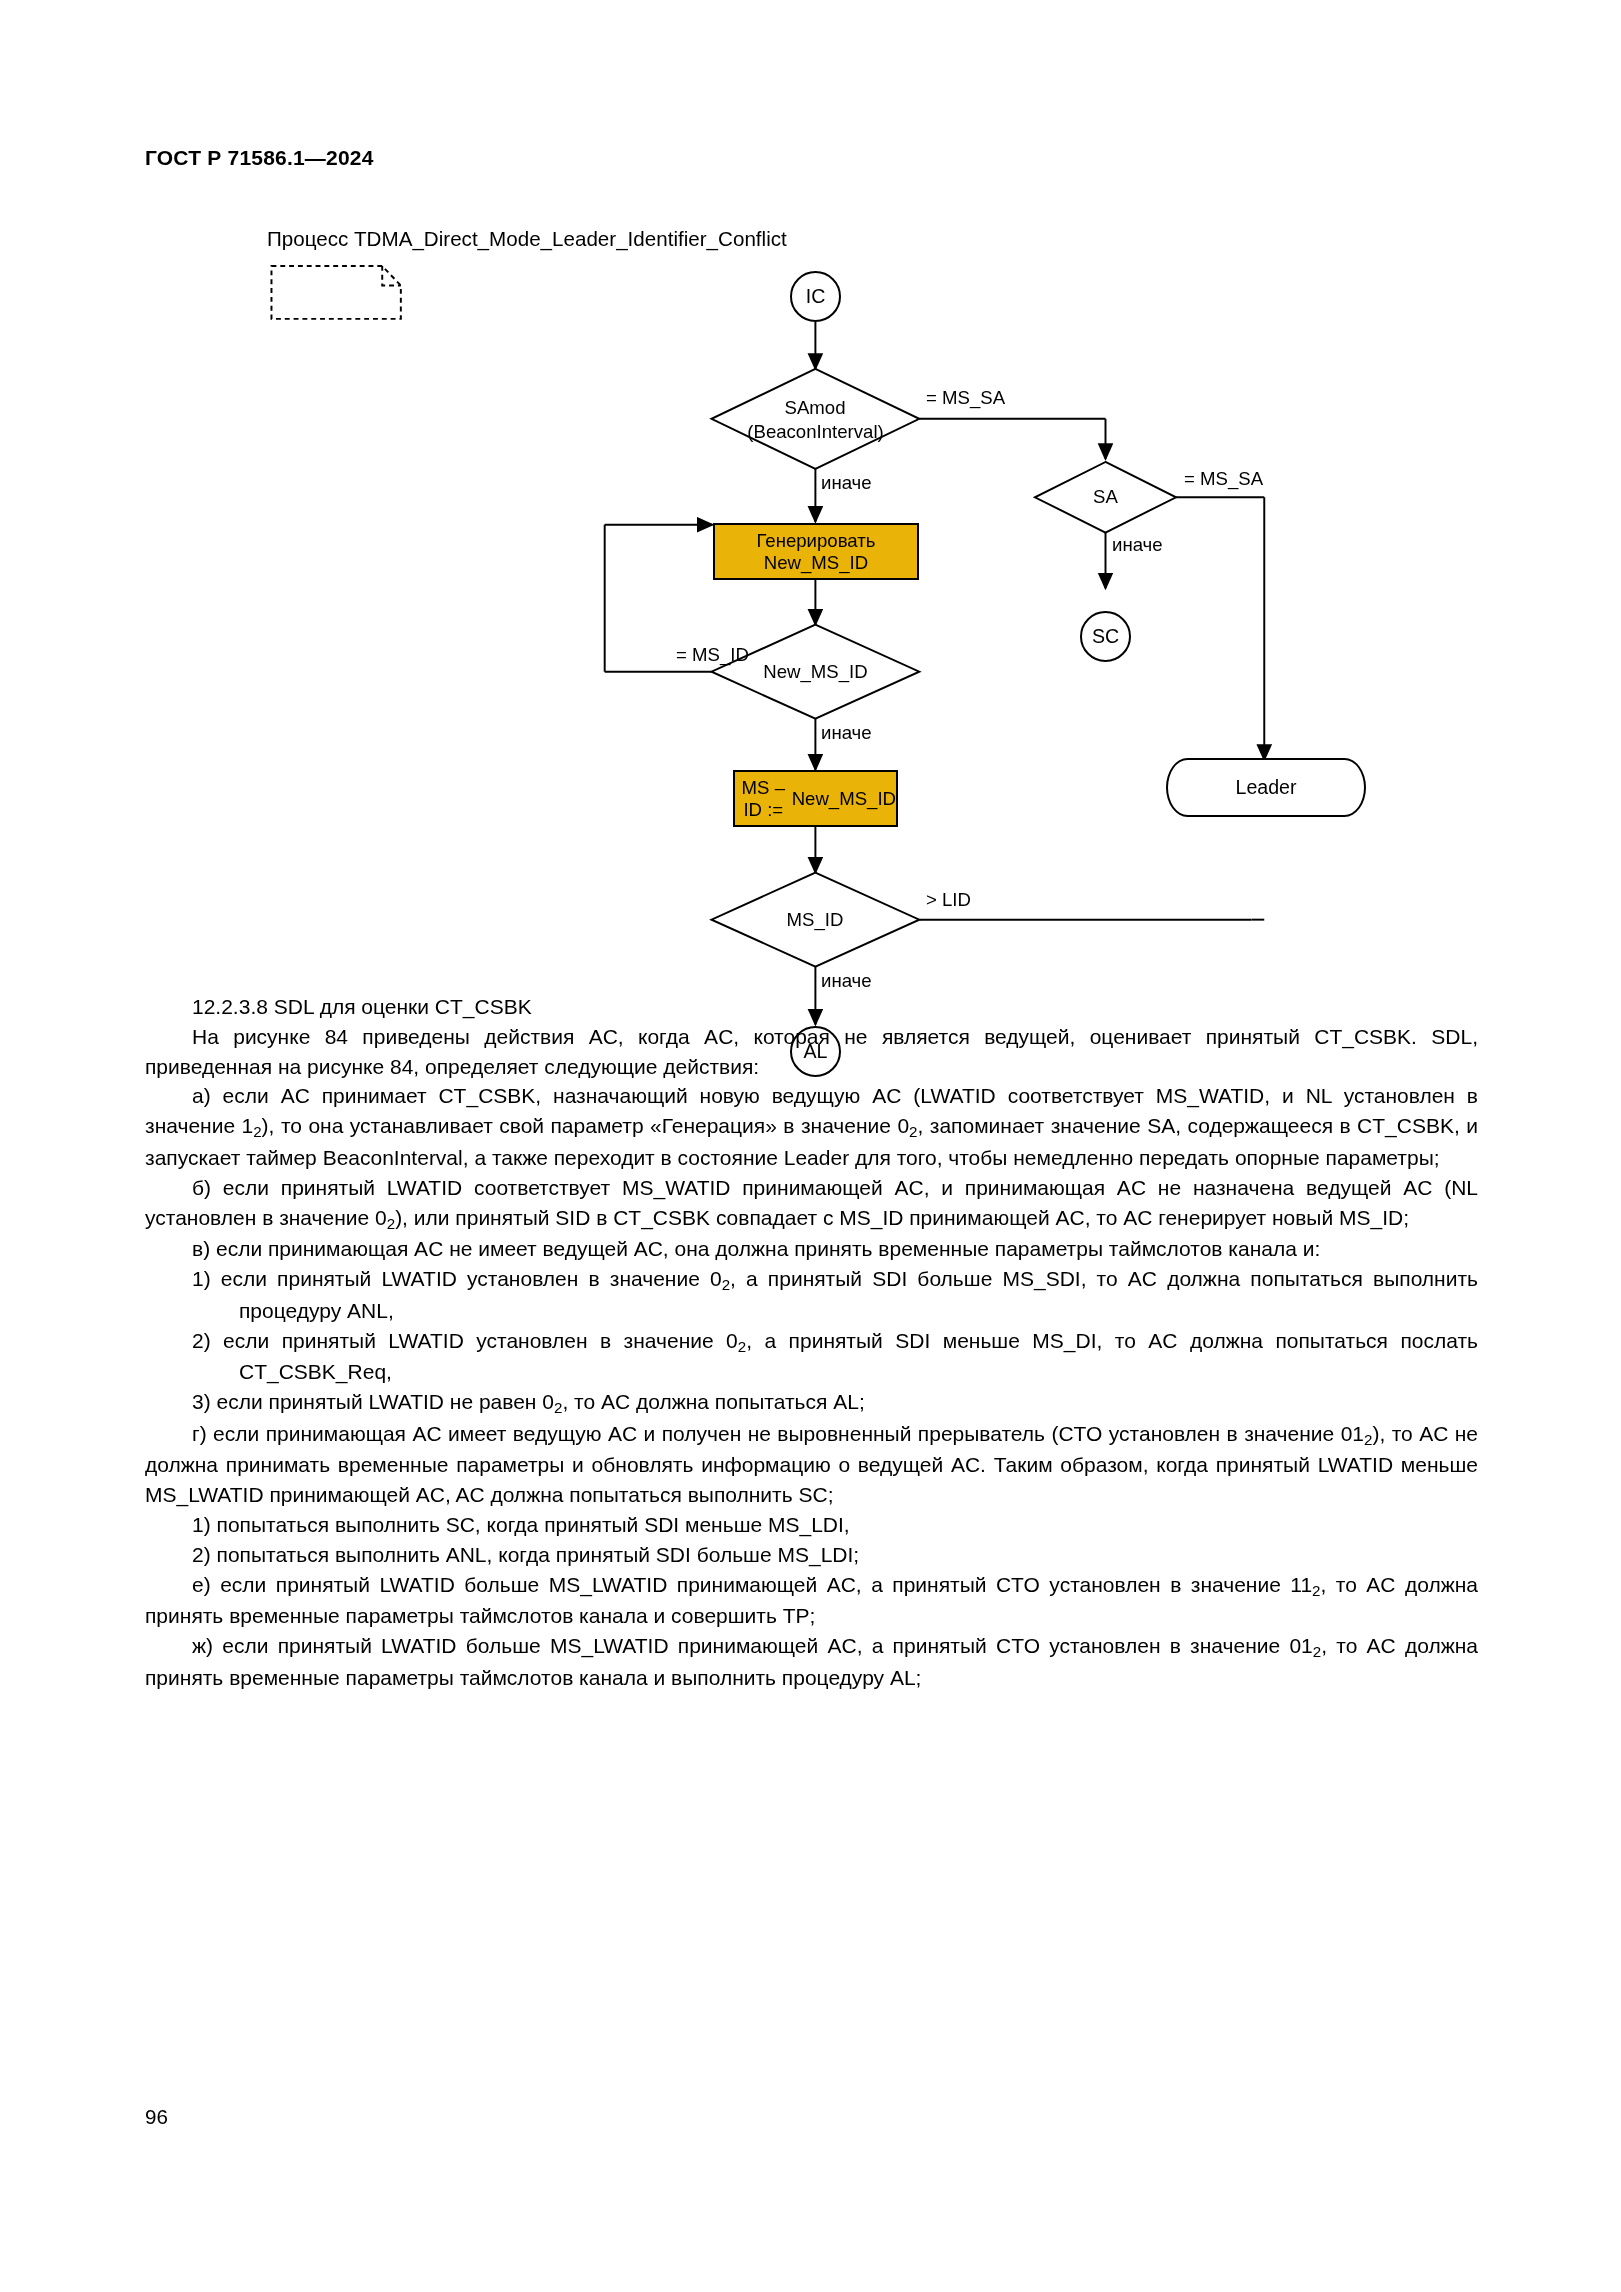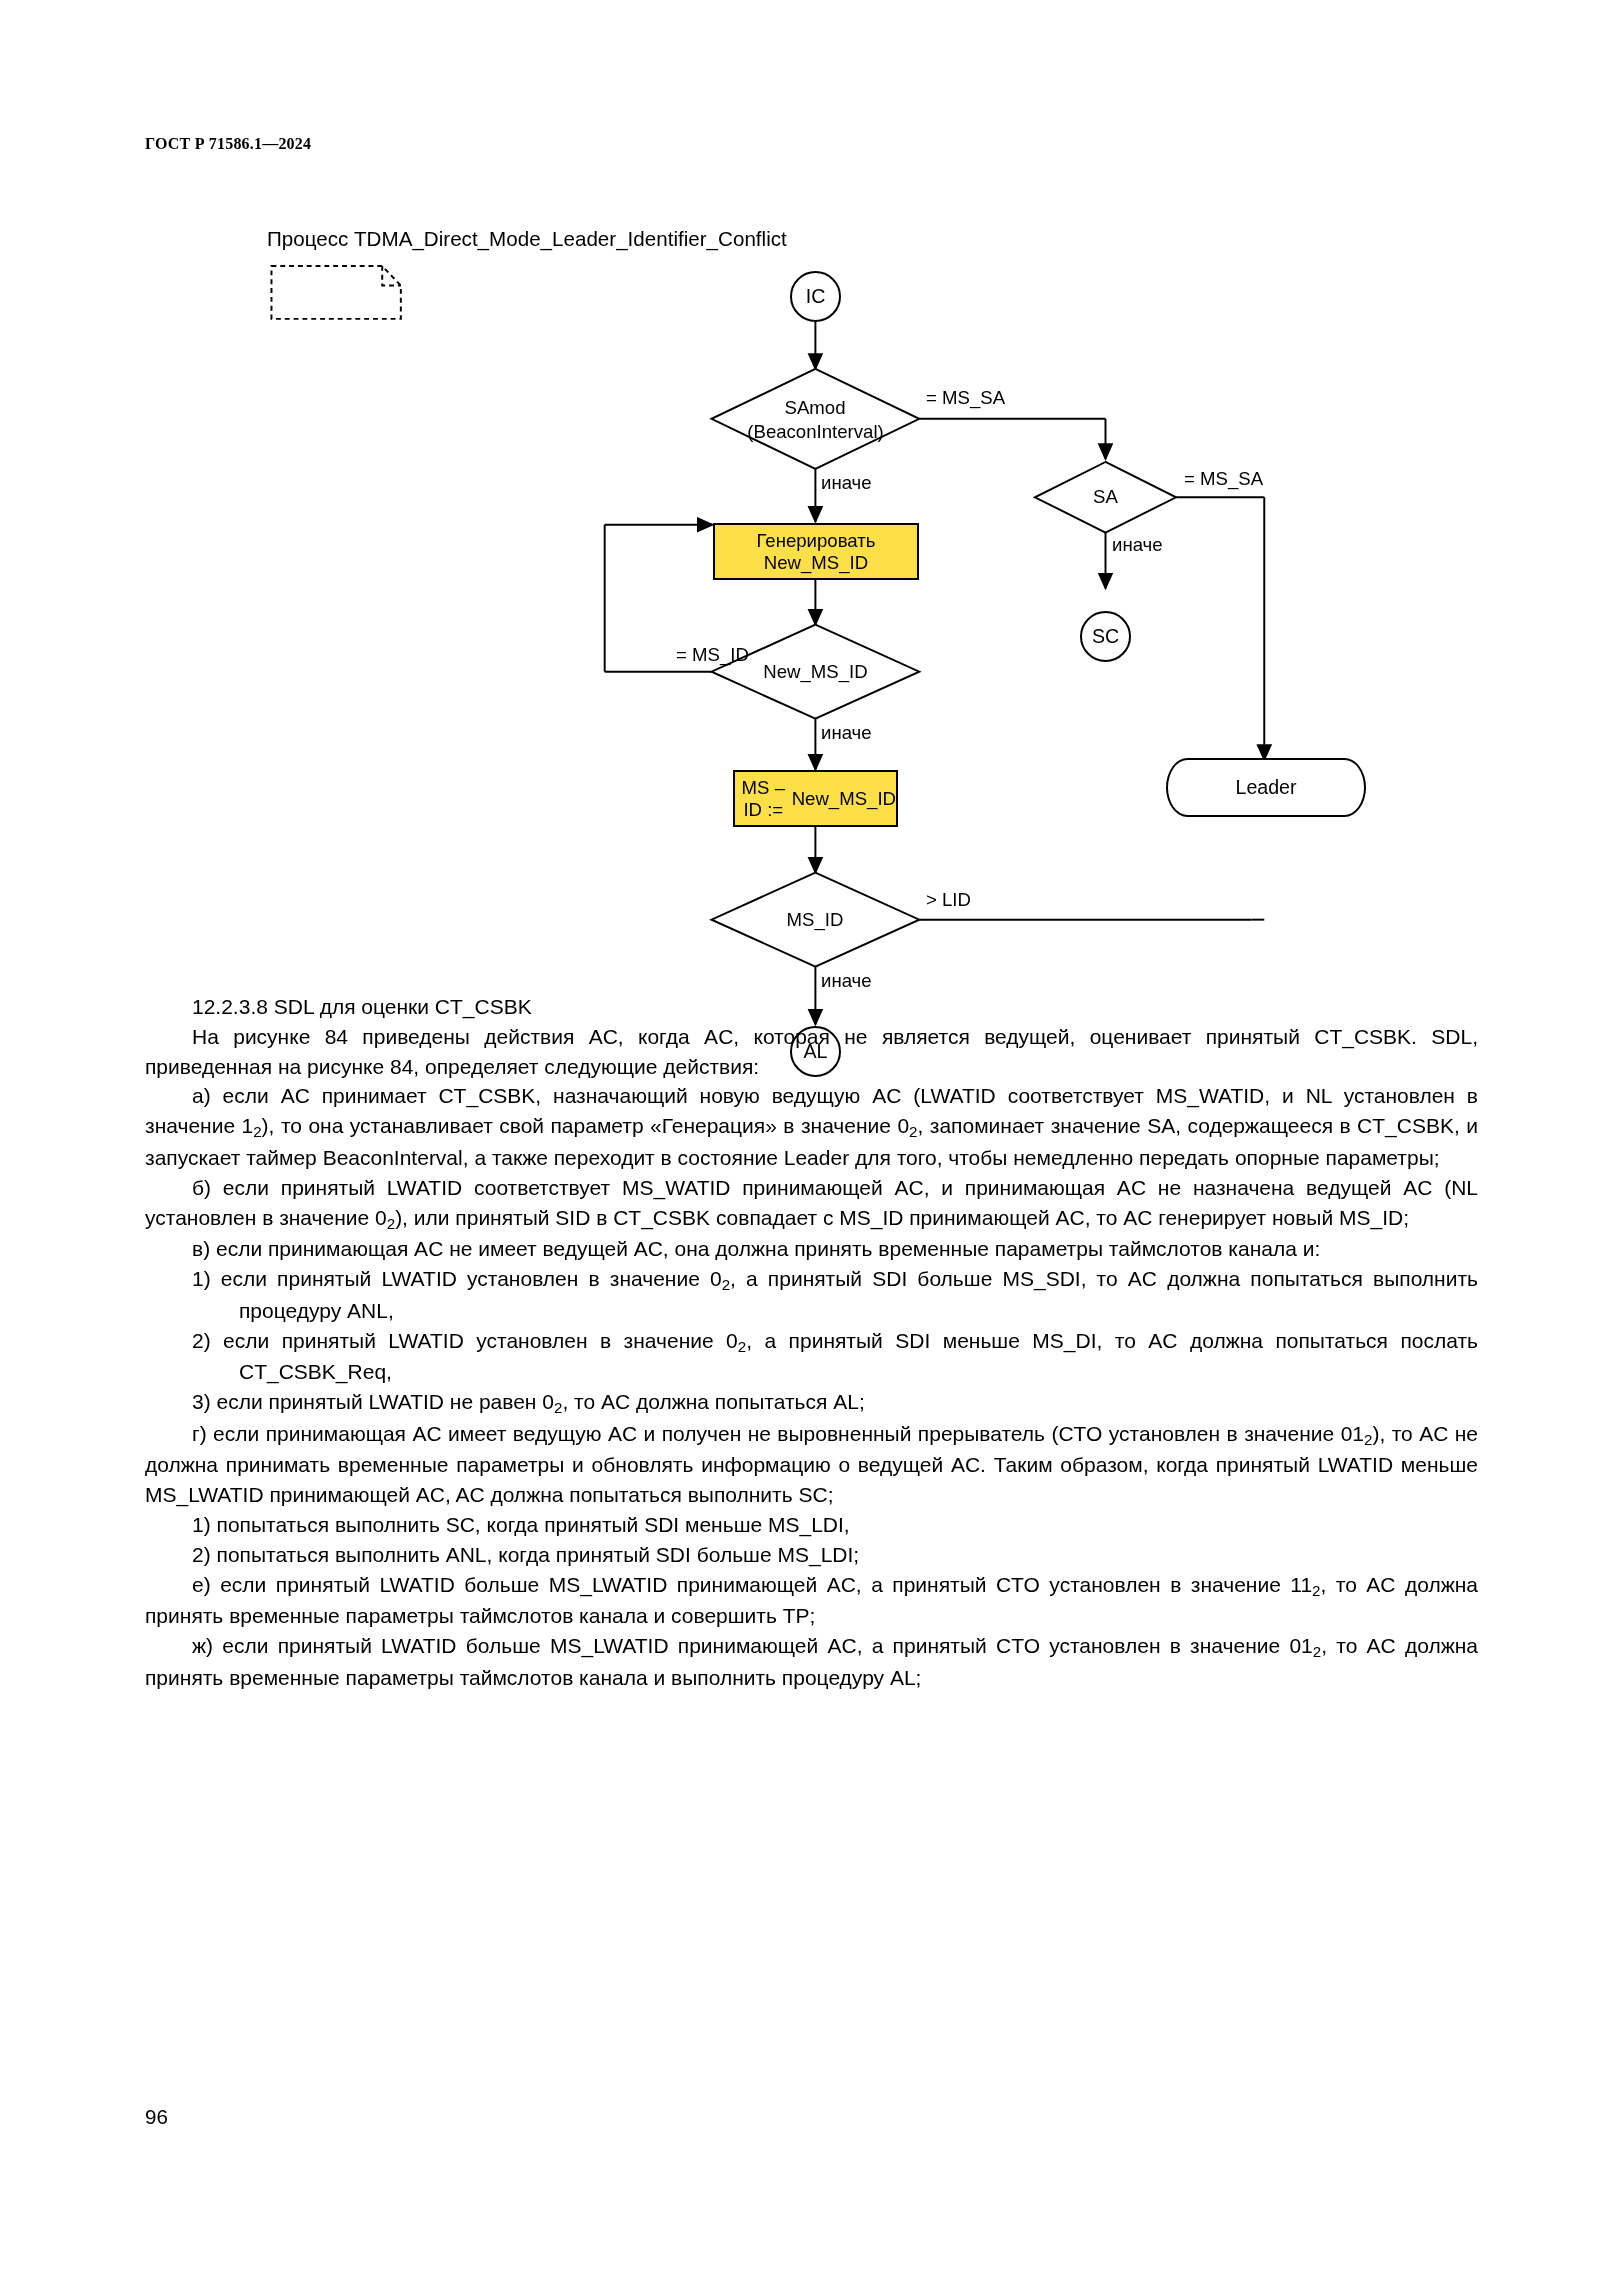--- a/index.html
+++ b/index.html
@@ -17,25 +17,24 @@
   }
   .page {
     position: absolute;
     left: 0; top: 0;
     width: 1621px;
     height: 2293px;
   }
   .header {
     position: absolute;
     left: 145px;
-    top: 135px;
-    font-size: 16px;
+    top: 146px;
+    font-size: 21px;
     font-weight: bold;
     letter-spacing: 0.2px;
-    font-family: Liberation Serif, serif;
   }
   
   .diagram {
     position: absolute;
     left: 0;
     top: 211px;
     width: 1621px;
     height: 745px;
   }
   .dtitle {
@@ -54,21 +53,21 @@
     display: flex;
     align-items: center;
     justify-content: center;
     font-size: 19.6px;
     background: #fff;
     box-sizing: border-box;
   }
   .rect {
     position: absolute;
     border: 2px solid #000;
-    background: #fde047;
+    background: #eab308;
     display: flex;
     align-items: center;
     justify-content: center;
     text-align: center;
     font-size: 18.6px;
     line-height: 1.18;
     box-sizing: border-box;
   }
   .state {
     position: absolute;

